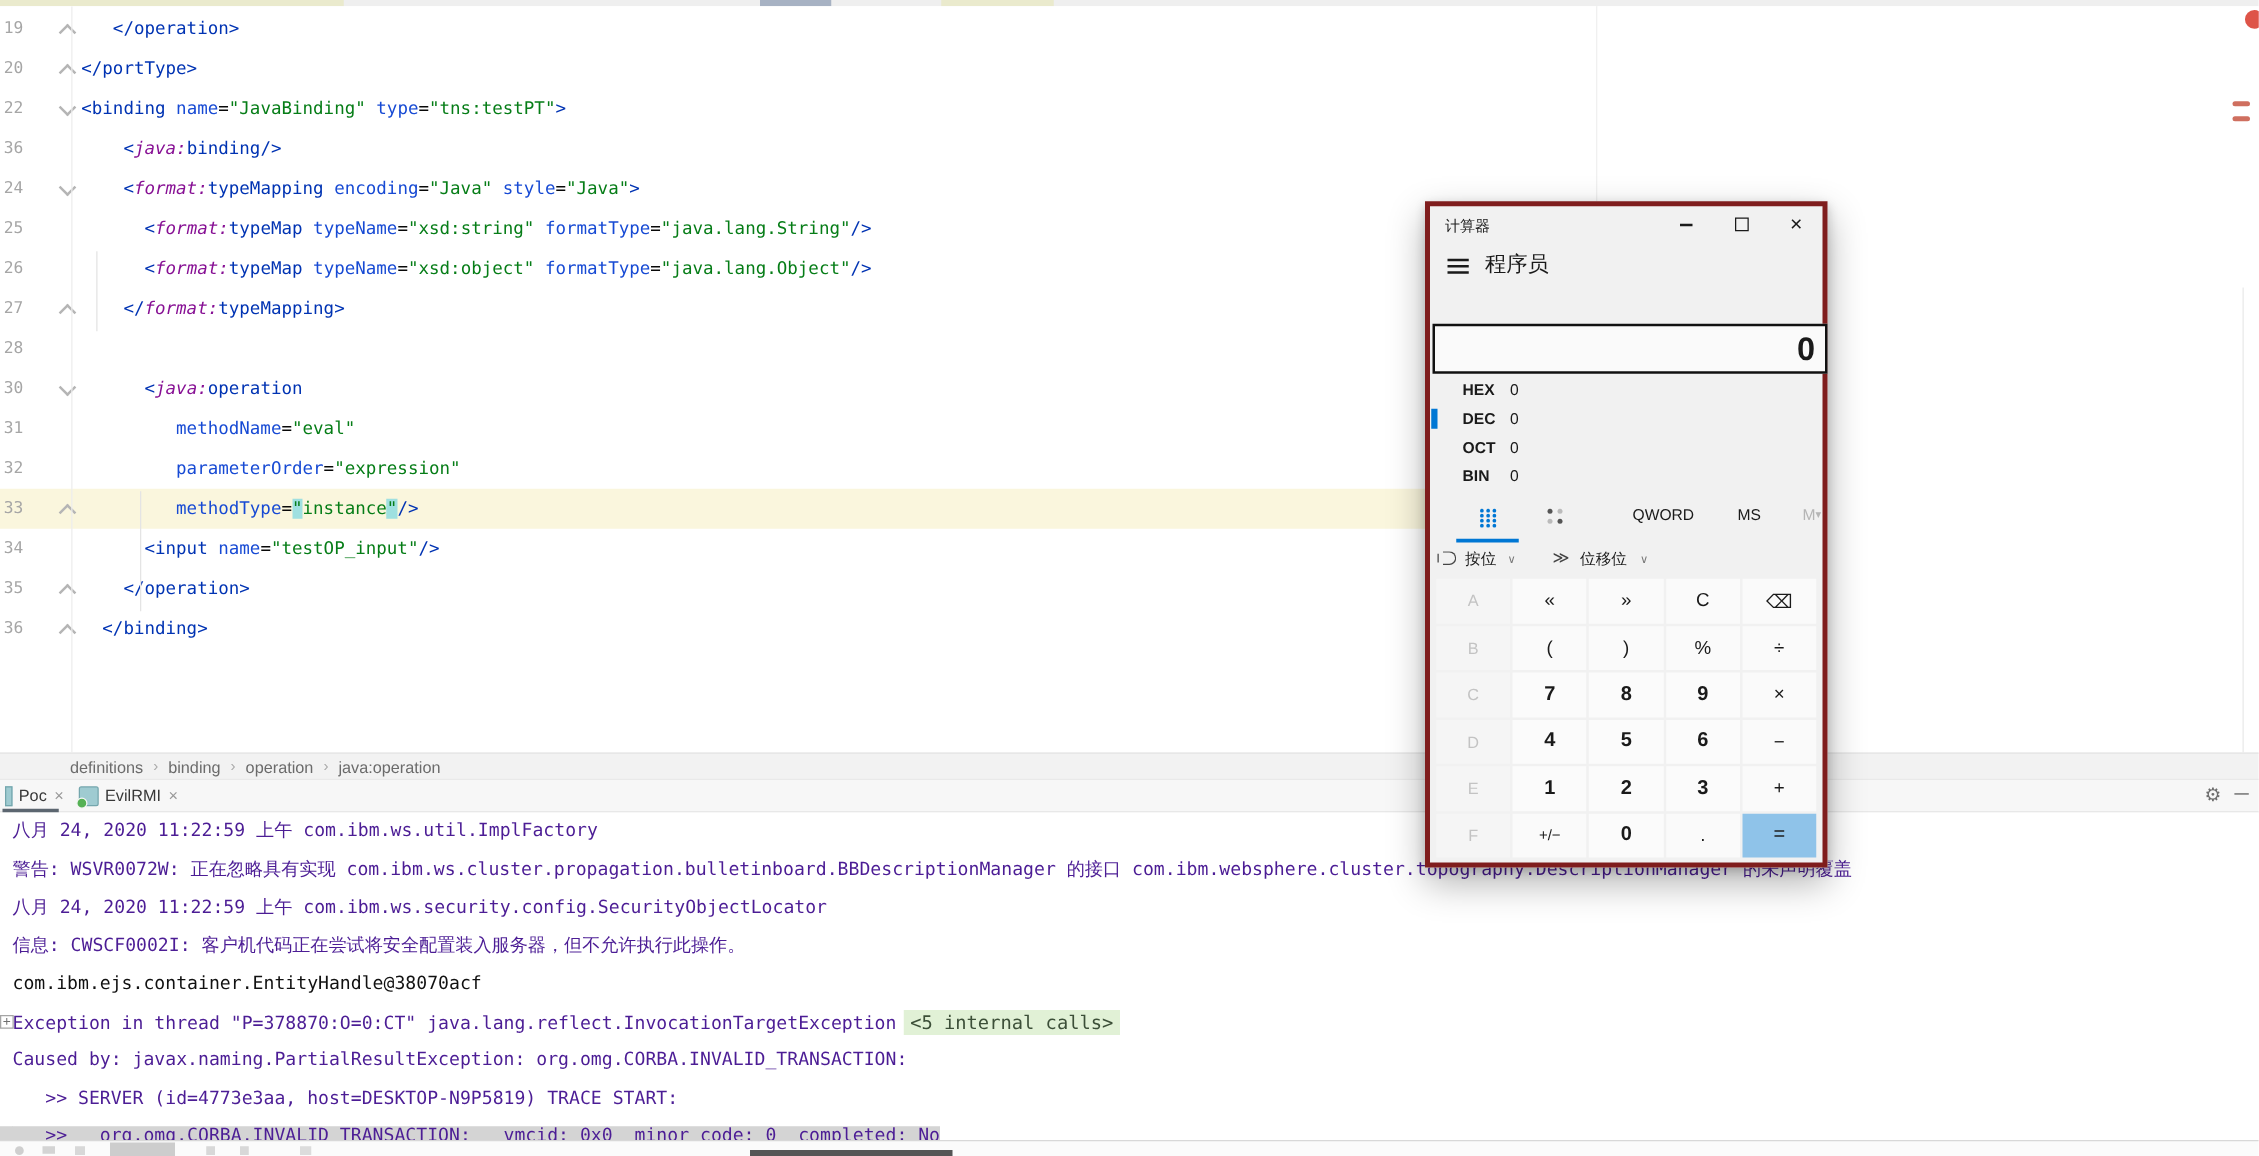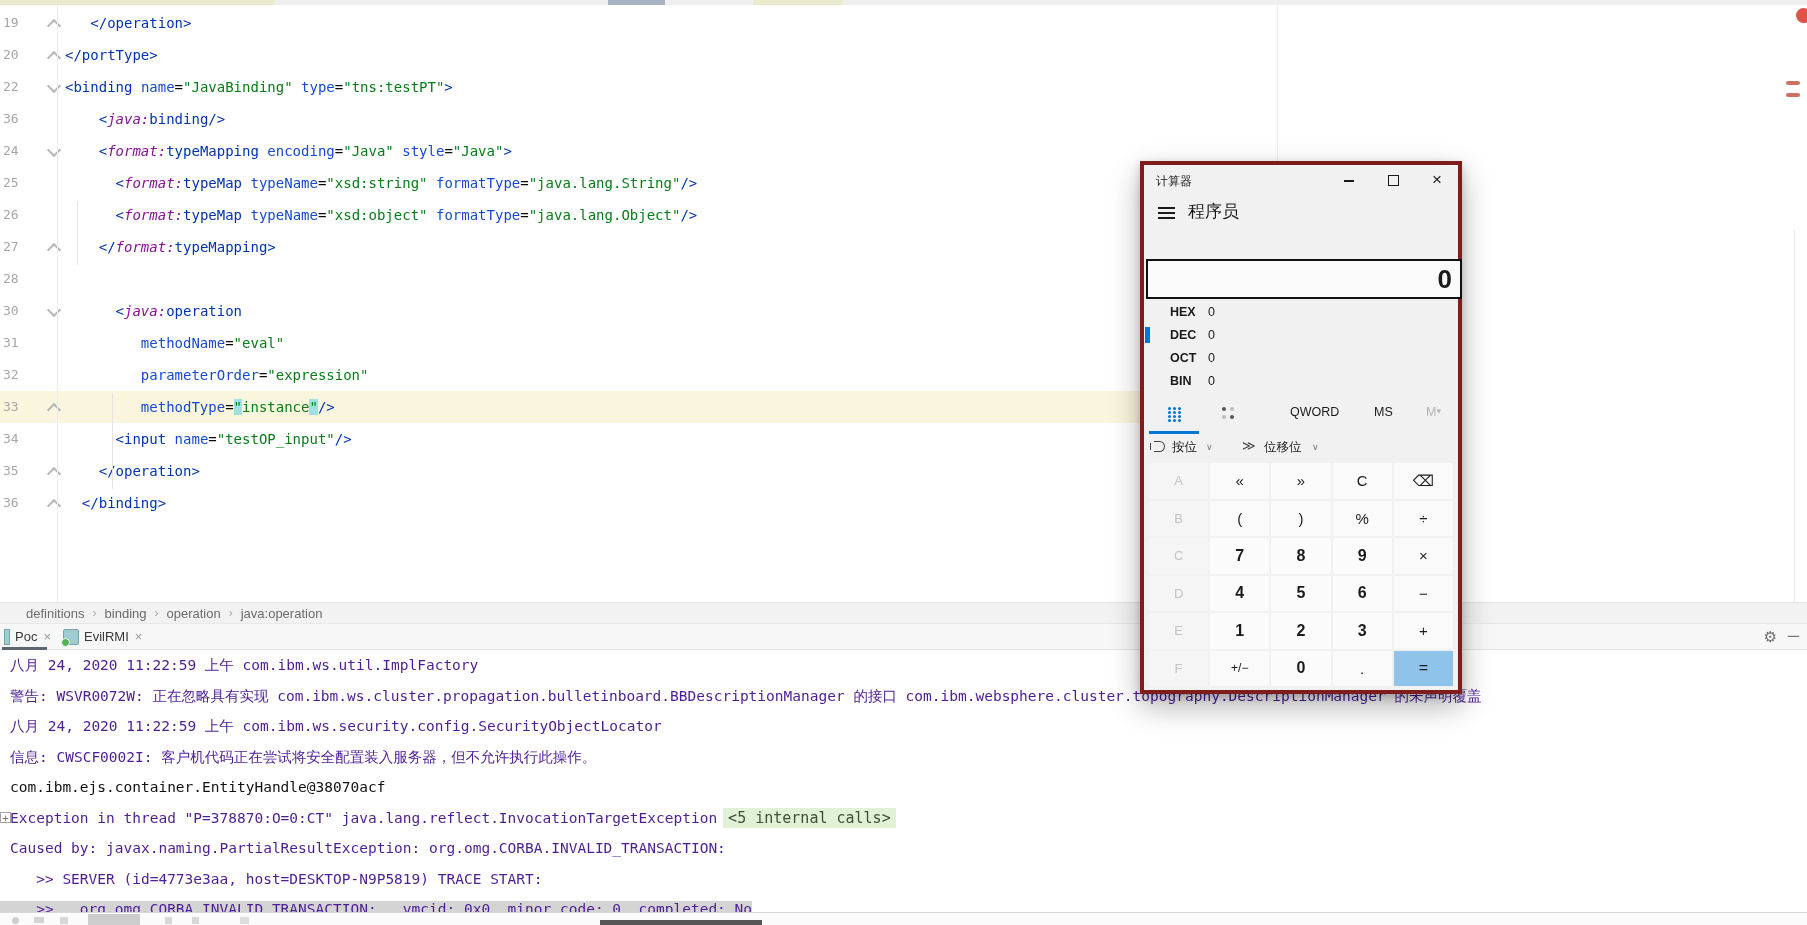--- a/index.html
+++ b/index.html
@@ -29,21 +29,21 @@
   .tk-hq{color:#067d17;background:#9fe0e0;}
   
   #pane-sep{position:absolute;left:1277px;top:5px;width:1px;height:597px;background:#ececec;}
   #right-pane{position:absolute;left:1278px;top:5px;width:529px;height:597px;background:#fff;}
   .stripe-dot{position:absolute;right:-4px;top:3px;width:15px;height:15px;border-radius:50%;background:#de5448;}
   .stripe-dash{position:absolute;right:7px;width:14px;height:4px;border-radius:2px;background:#cf6f5f;}
   .vtrack{position:absolute;right:12px;top:225px;bottom:0;width:1px;background:#e9e9e9;}
   
   #breadcrumbs{position:absolute;left:0;top:602px;width:1807px;height:22px;background:#f2f2f2;
                border-top:1px solid #e3e3e3;border-bottom:1px solid #e9e9e9;box-sizing:border-box;
-               display:flex;align-items:center;padding-left:26px;font-size:13px;color:#6b6b6b;}
+               display:flex;align-items:center;padding-left:56px;font-size:13px;color:#6b6b6b;}
   .bc-item{cursor:default;}
   .bc-sep{color:#aaa;margin:0 8px;font-size:12px;}
   
   #tabbar{position:absolute;left:0;top:624px;width:1807px;height:26px;background:#f7f7f7;
           border-bottom:1px solid #e3e3e3;box-sizing:border-box;display:flex;align-items:center;}
   .tab{position:relative;display:inline-flex;align-items:center;height:26px;padding:0 8px 0 4px;
        font-size:13px;color:#383838;}
   .tab.active::after{content:'';position:absolute;left:2px;right:12px;bottom:0;height:3px;background:#5c6670;}
   .ticon{width:14px;height:14px;background:#9fcbd1;border:1px solid #74a6ad;border-radius:2px;
          position:relative;margin-right:5px;flex:none;}
@@ -85,21 +85,21 @@
   .c-mode{position:absolute;left:44px;top:3px;font-size:17px;font-weight:400;}
   .c-display{position:absolute;left:2px;top:94px;width:316px;height:40px;border:2px solid #111;
              box-sizing:border-box;background:#fafafa;text-align:right;font-size:26px;font-weight:600;
              line-height:36px;padding-right:8px;}
   #radix{position:absolute;left:0;top:136px;right:0;}
   .radix-row{position:relative;height:23px;font-size:12.5px;line-height:23px;}
   .radix-row .rl{position:absolute;left:26px;font-weight:700;}
   .radix-row .rv{position:absolute;left:64px;}
   .radix-row .sel-bar{position:absolute;left:1px;top:3px;width:5px;height:16px;background:#0077d4;display:none;}
   .radix-row.active .sel-bar{display:block;}
-  .c-toggles{position:absolute;left:0;top:234px;right:0;height:32px;font-size:12.5px;}
+  .c-toggles{position:absolute;left:16px;top:234px;right:0;height:32px;font-size:12.5px;}
   .t-keypad{position:absolute;left:18px;top:6px;width:30px;height:20px;}
   .t-keypad::after{content:'';position:absolute;left:-13px;top:26px;width:50px;height:3px;background:#0077d4;}
   .dots{position:absolute;left:6px;top:2px;width:3px;height:3px;border-radius:50%;background:#0077d4;
         box-shadow:5px 0 #0077d4,10px 0 #0077d4,0 4px #0077d4,5px 4px #0077d4,10px 4px #0077d4,
                    0 8px #0077d4,5px 8px #0077d4,10px 8px #0077d4,0 12px #0077d4,5px 12px #0077d4,10px 12px #0077d4;}
   .t-bits{position:absolute;left:76px;top:6px;width:20px;height:20px;}
   .dots2{position:absolute;left:2px;top:2px;width:4px;height:4px;border-radius:50%;background:#555;
          box-shadow:8px 0 0 #bbb,0 8px 0 #bbb,8px 8px 0 #555;}
   .t-qword{position:absolute;left:138px;top:2px;border:none;background:none;font-size:12.5px;color:#1a1a1a;padding:4px 8px;}
   .t-ms{position:absolute;left:222px;top:2px;border:none;background:none;font-size:12.5px;color:#1a1a1a;padding:4px 8px;}

